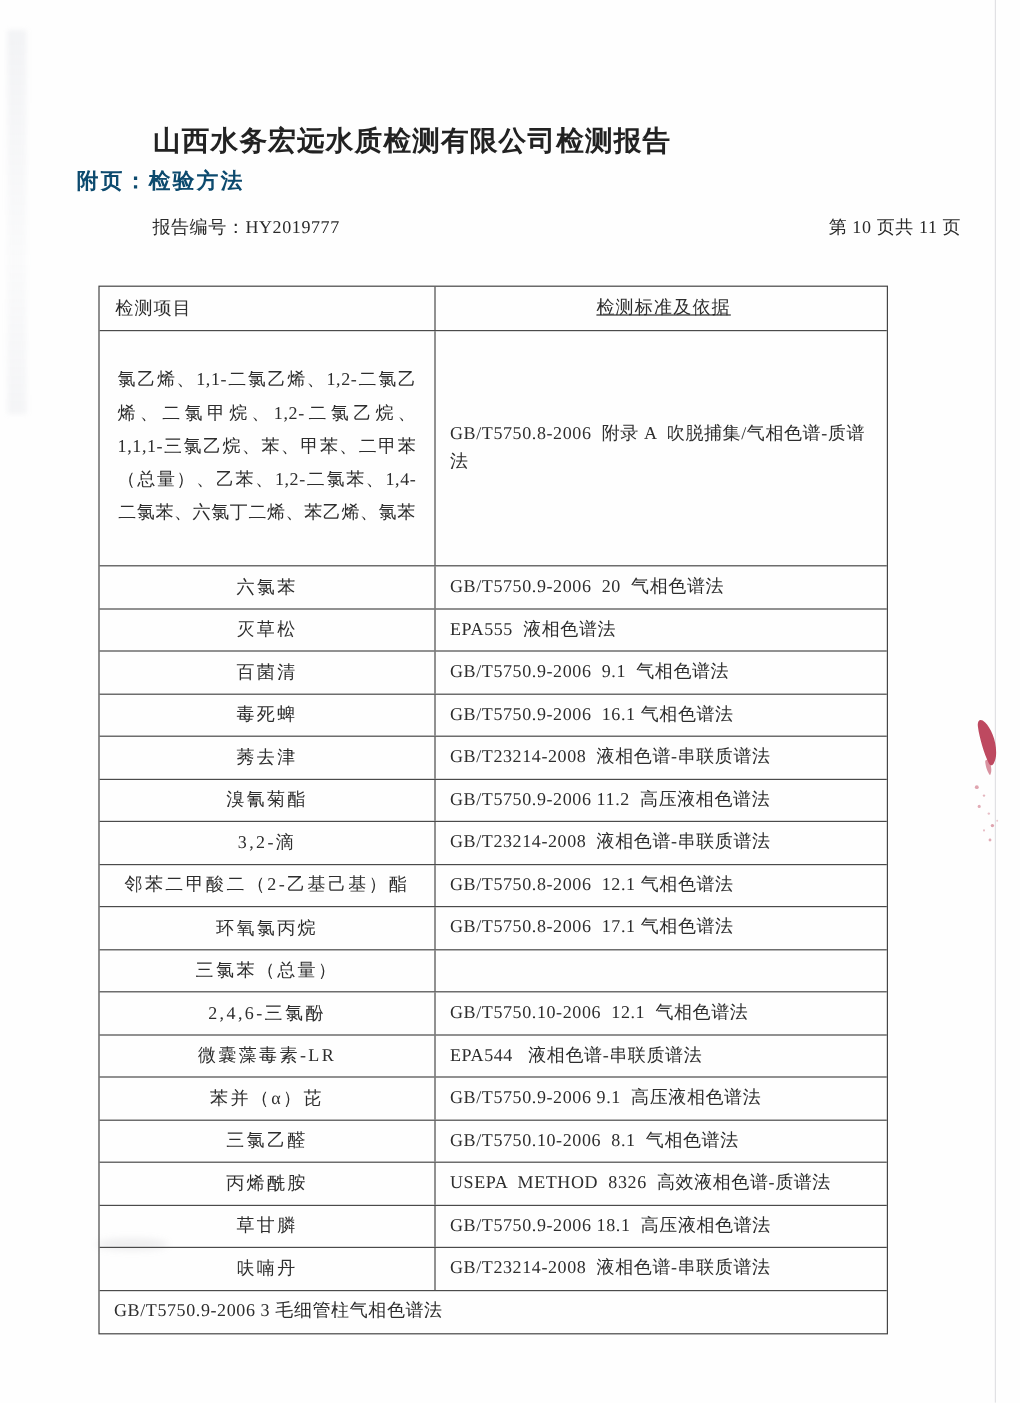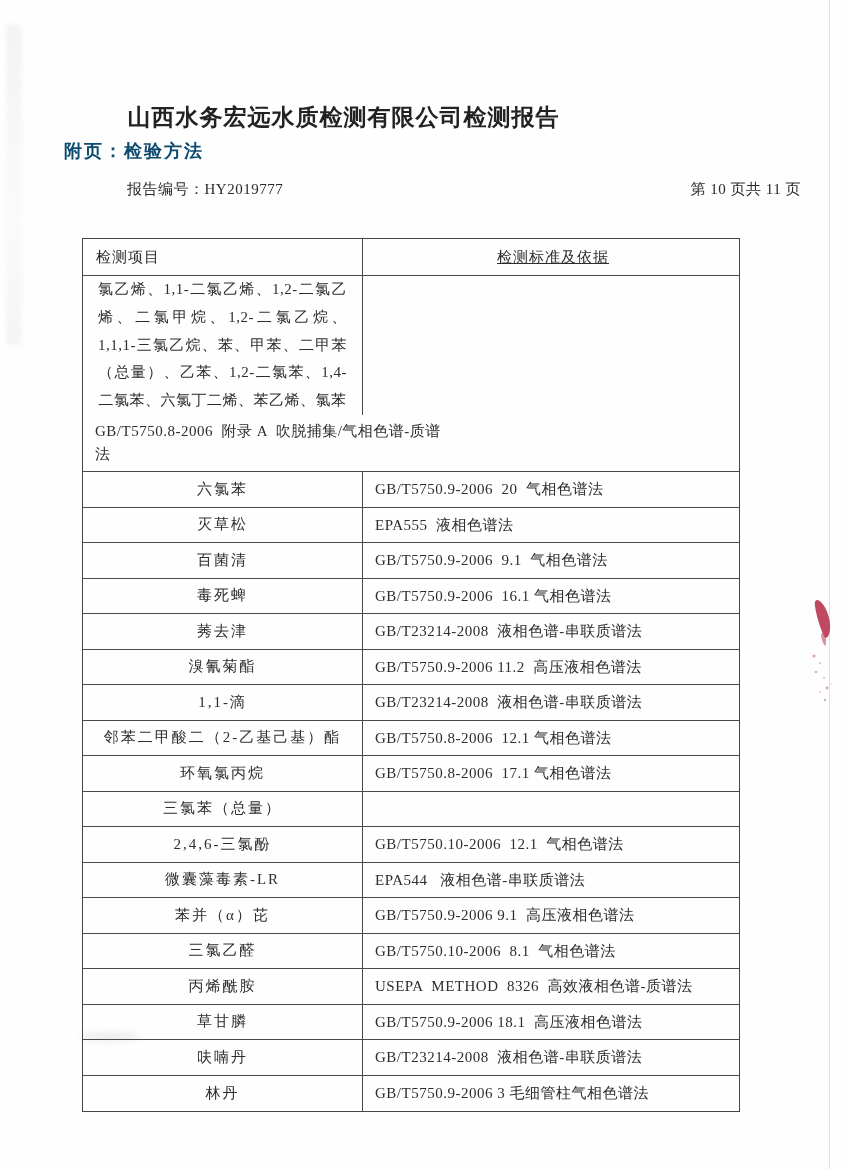--- a/index.html
+++ b/index.html
@@ -118,21 +118,21 @@
     text-align: left;
     padding-left: 13px;
     letter-spacing: 1px;
   }
   .t-row.header .cell-std {
     justify-content: center;
     letter-spacing: 1px;
     text-decoration: underline;
   }
   
-  .t-row.group { height: 196px; flex-direction: column; }
+  .t-row.group { height: 196px; }
   .t-row.group .cell-item {
     text-align: justify;
     text-align-last: center;
     padding: 0 15px;
     letter-spacing: 0.5px;
     line-height: 1.85;
     display: block;
     align-content: center;
   }
   .t-row.group .cell-std > span { display: inline-block; max-width: 350px; }
@@ -203,21 +203,21 @@
     <div class="cell-item">莠去津</div>
     <div class="cell-std"><span>GB/T23214-2008  液相色谱-串联质谱法</span></div>
   </div>
 
   <div class="t-row single">
     <div class="cell-item">溴氰菊酯</div>
     <div class="cell-std"><span>GB/T5750.9-2006 11.2  高压液相色谱法</span></div>
   </div>
 
   <div class="t-row single">
-    <div class="cell-item">1,1-滴</div>
+    <div class="cell-item">3,2-滴</div>
     <div class="cell-std"><span>GB/T23214-2008  液相色谱-串联质谱法</span></div>
   </div>
 
   <div class="t-row single">
     <div class="cell-item">邻苯二甲酸二（2-乙基己基）酯</div>
     <div class="cell-std"><span>GB/T5750.8-2006  12.1 气相色谱法</span></div>
   </div>
 
   <div class="t-row single">
     <div class="cell-item">环氧氯丙烷</div>
@@ -257,19 +257,18 @@
     <div class="cell-item">草甘膦</div>
     <div class="cell-std"><span>GB/T5750.9-2006 18.1  高压液相色谱法</span></div>
   </div>
 
   <div class="t-row single">
     <div class="cell-item">呋喃丹</div>
     <div class="cell-std"><span>GB/T23214-2008  液相色谱-串联质谱法</span></div>
   </div>
 
   <div class="t-row single">
-    <div class="cell-item">林丹</div>
     <div class="cell-std"><span>GB/T5750.9-2006 3 毛细管柱气相色谱法</span></div>
   </div>
 </div>
   </div>
 
 </div>
 
 </body></html>

